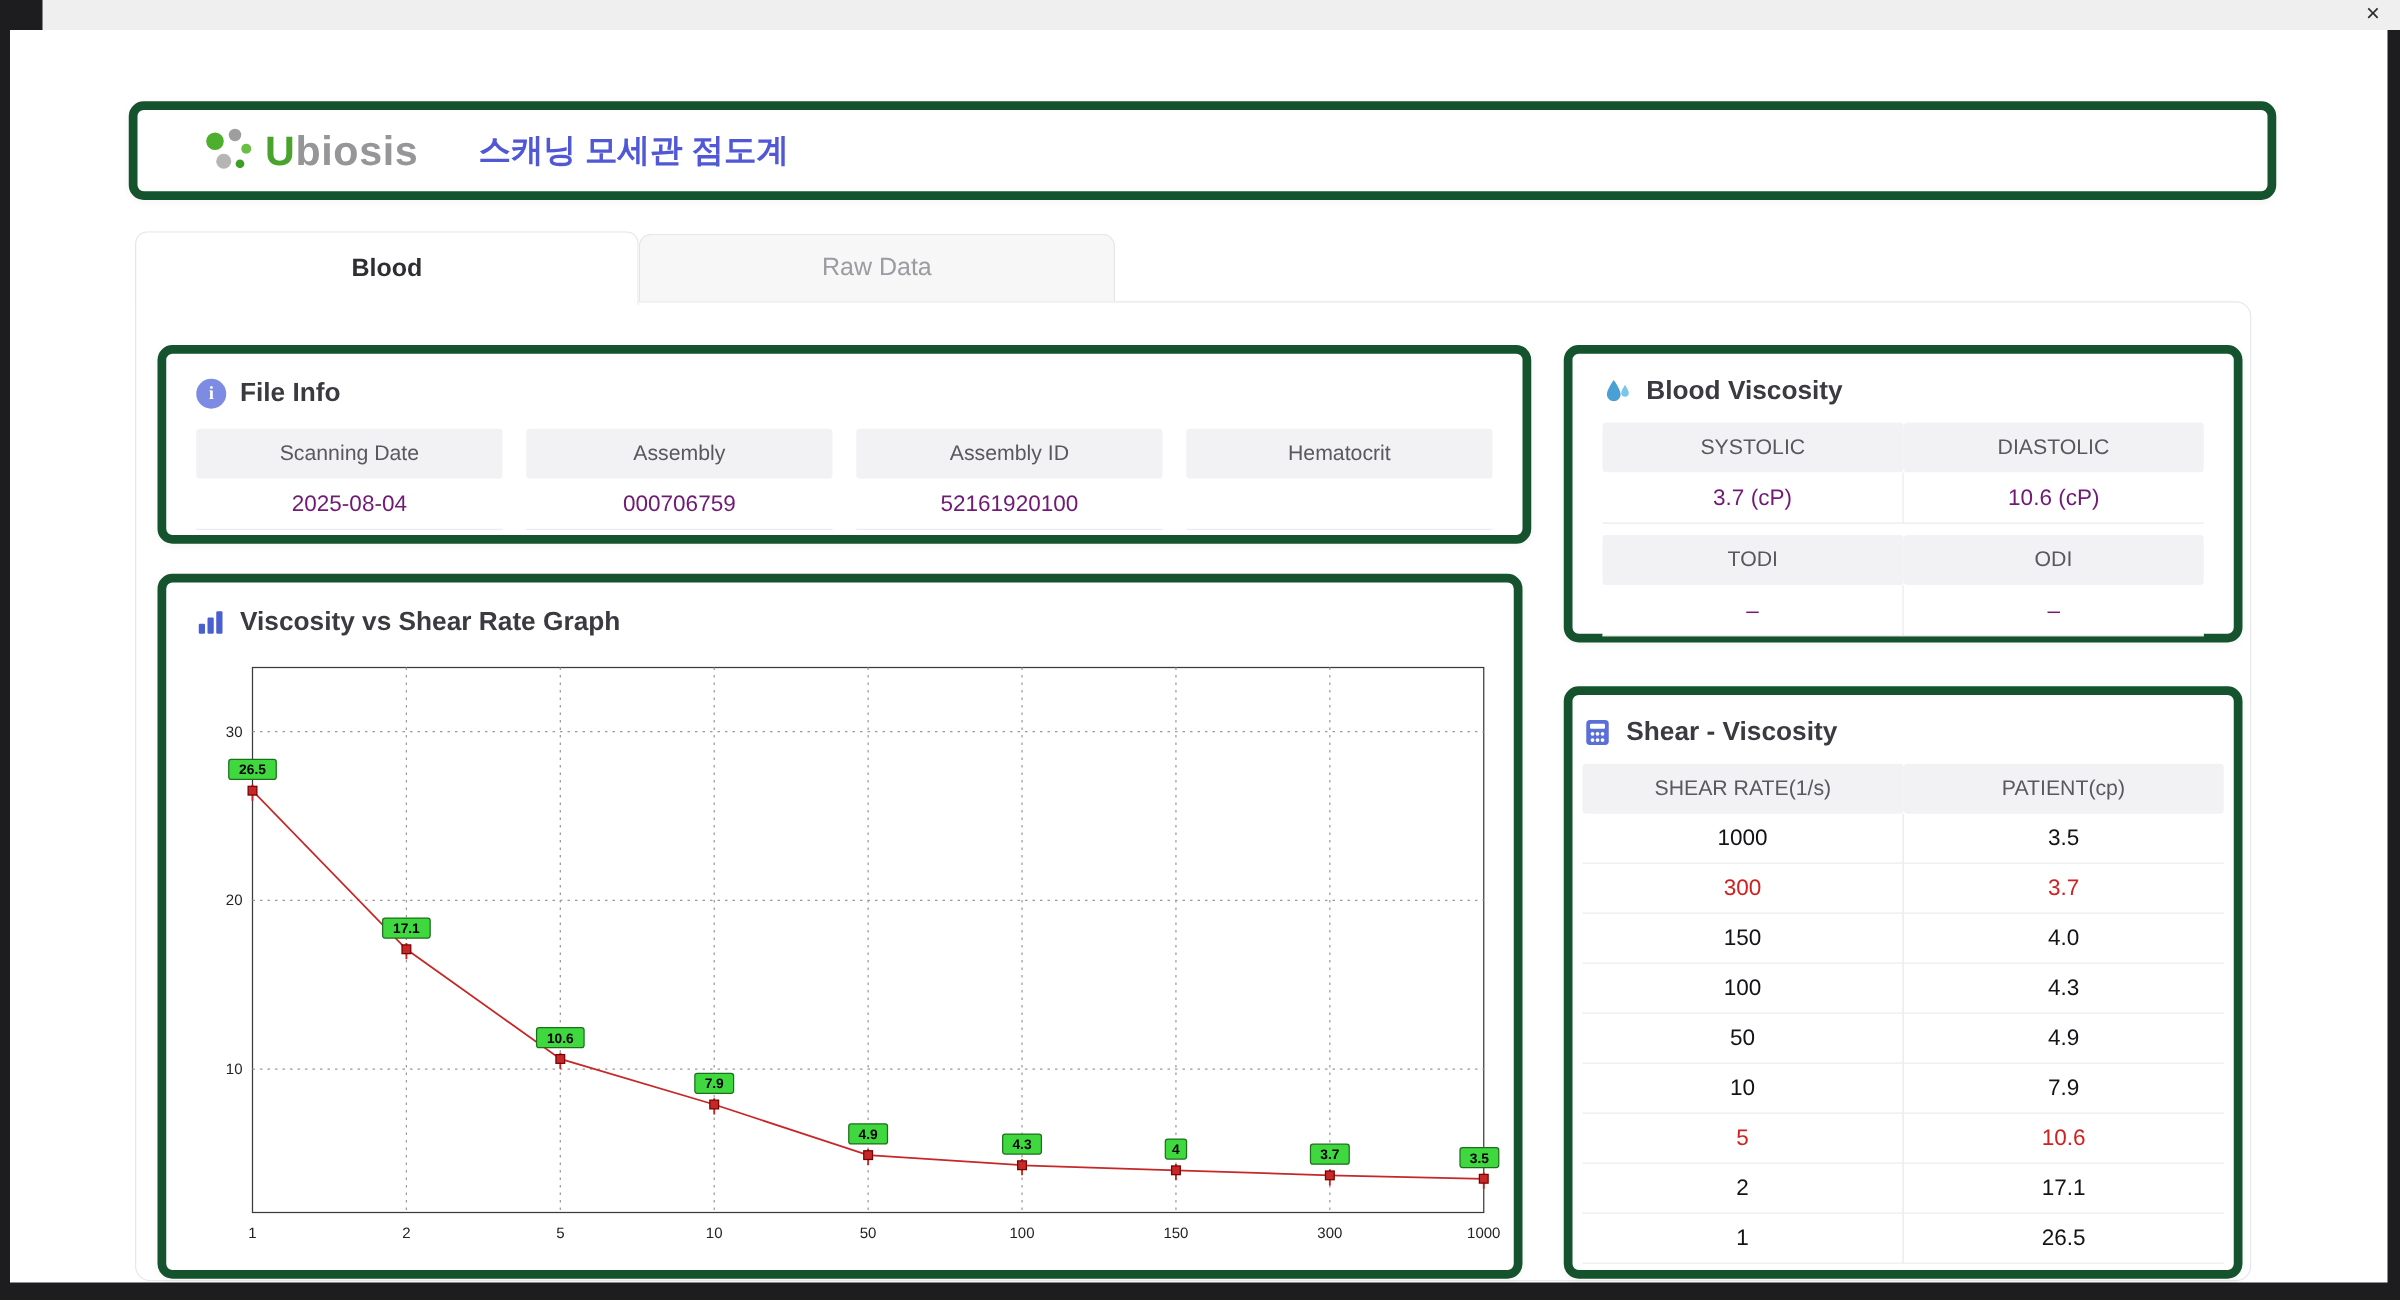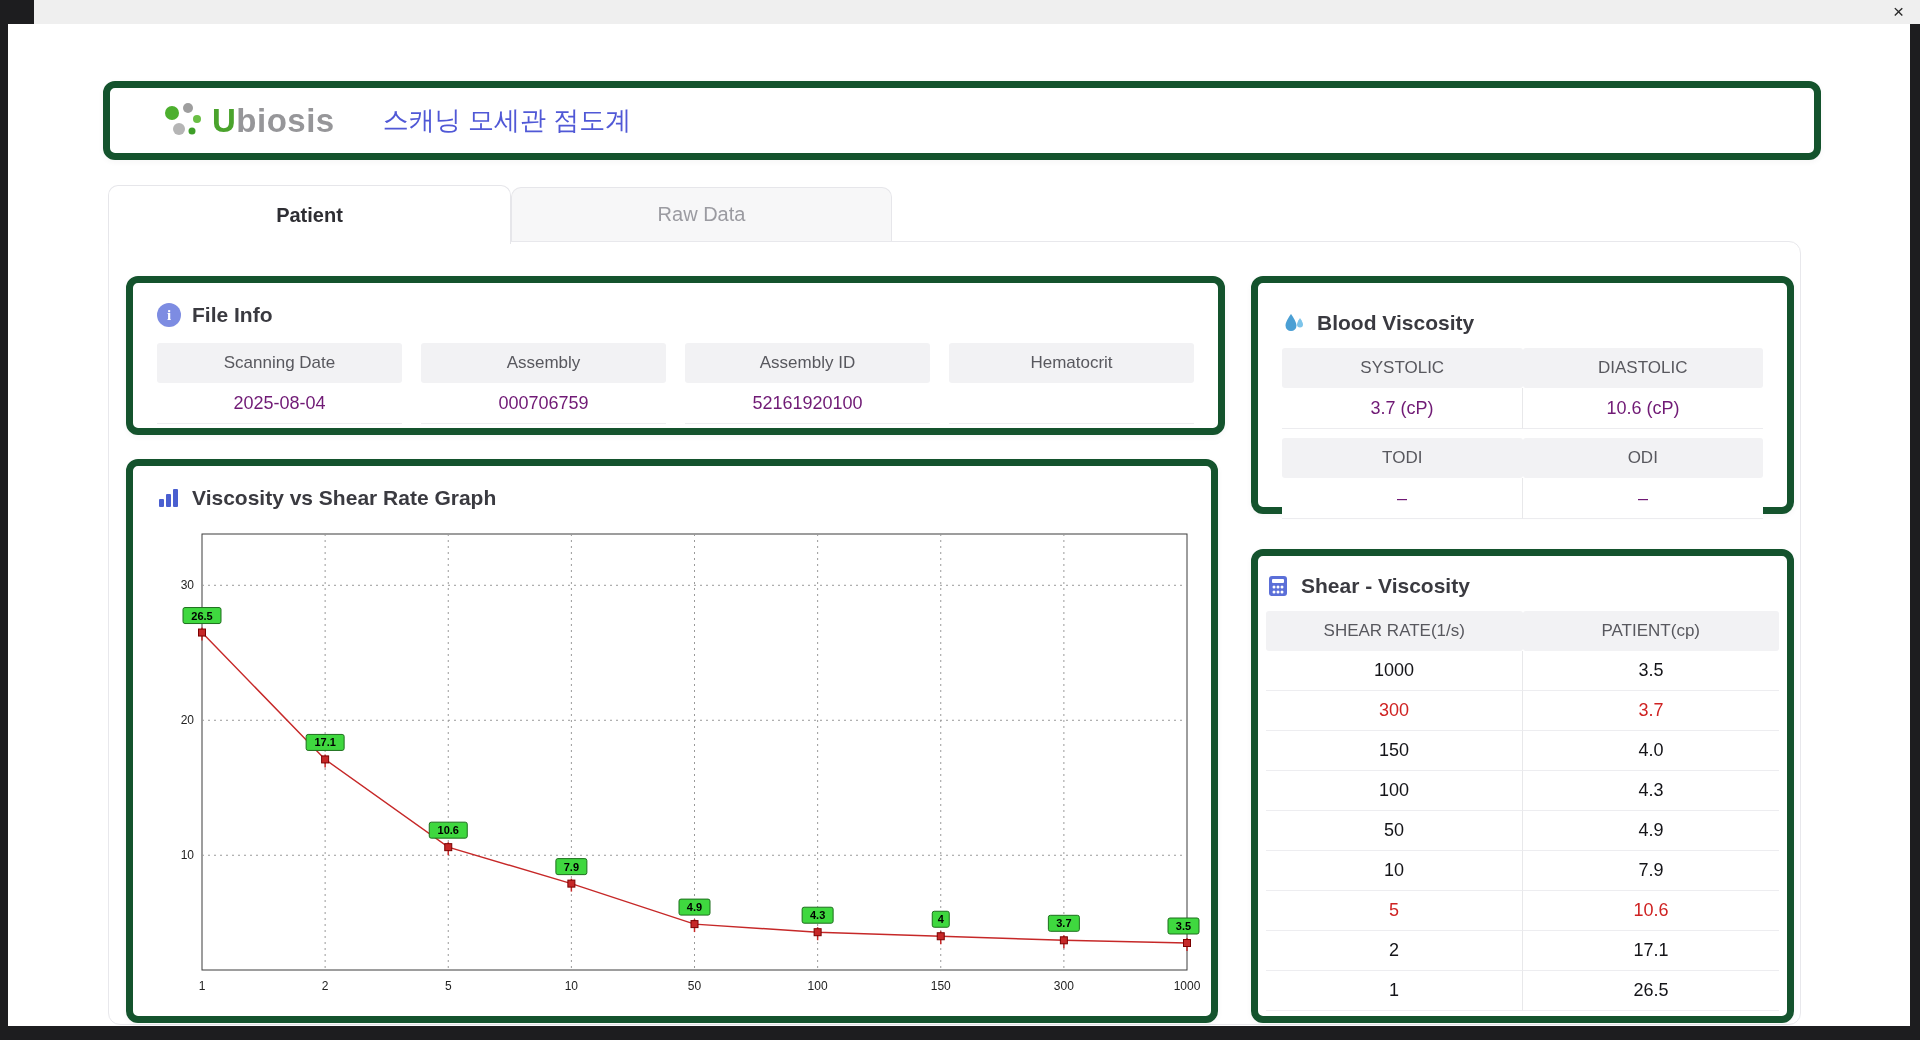--- a/index.html
+++ b/index.html
@@ -10,42 +10,42 @@
   .titlebar{position:absolute;left:34px;right:0;top:0;height:24px;background:#efefef;z-index:5}
   .close-btn{position:absolute;right:16px;top:0;font-size:19px;line-height:24px;color:#2b2b2b;cursor:pointer}
   .window{position:absolute;left:8px;top:24px;right:10px;bottom:14px;background:#ffffff}
   .card{position:absolute;background:#fff;border:7px solid #14532d;border-radius:12px;box-shadow:0 2px 6px rgba(0,0,0,.04);z-index:2}
   
   .header-card{left:103px;top:81px;width:1718px;height:79px;display:flex;align-items:center;padding:0 0 0 48px;box-sizing:border-box}
   .logo{display:flex;align-items:center;gap:6px}
   .logo-text{font-size:33px;font-weight:bold;letter-spacing:.5px}
   .logo-u{color:#4aa32c}
   .logo-rest{color:#969699}
-  .app-title{margin-left:48px;font-size:26px;font-weight:normal;color:#5058d6}
+  .app-title{margin-left:48px;font-size:26px;font-weight:bold;color:#5058d6}
   
   .tab{position:absolute;display:flex;align-items:center;justify-content:center;font-size:20px;box-sizing:border-box;cursor:pointer}
   .tab-active{left:108px;top:185px;width:403px;height:59px;background:#fff;border:1px solid #e6e6ea;border-bottom:none;border-radius:10px 10px 0 0;font-weight:bold;color:#2e2e33;z-index:4}
   .tab-inactive{left:511px;top:187px;width:381px;height:54px;background:#f7f7f8;border:1px solid #e6e6ea;border-bottom:none;border-radius:10px 10px 0 0;color:#9b9ba1;z-index:2}
   .panel{position:absolute;left:108px;top:241px;width:1691px;height:782px;background:#fff;border:1px solid #e8e8ec;border-radius:0 12px 12px 12px;z-index:1}
   
   .card-title{display:flex;align-items:center;gap:11px;font-size:21px;font-weight:bold;color:#3a3a40}
   .icon{display:inline-flex;align-items:center;justify-content:center}
   .info-icon{width:24px;height:24px;border-radius:50%;background:#7d8ce2;color:#fff;font-size:15px;font-weight:bold;font-family:"Liberation Serif",serif}
   
   .hcell{background:#f2f2f4;color:#58585e;font-size:17px;display:flex;align-items:center;justify-content:center;height:40px;border-radius:3px}
   .vcell{font-size:18px;color:#701a75;display:flex;align-items:center;justify-content:center;height:40px;border-bottom:1px solid #ececef;background:#fff}
   
   .fileinfo-card{left:126px;top:276px;width:1099px;height:159px;padding:20px 24px;box-sizing:border-box}
   .fi-fields{display:flex;gap:19px;margin-top:16px}
   .fi-col{flex:1}
   
   .graph-card{left:126px;top:459px;width:1092px;height:564px;padding:20px 24px;box-sizing:border-box}
   .chart-wrap{margin-top:14px}
   
-  .blood-card{left:1251px;top:276px;width:543px;height:238px;padding:28px 24px;box-sizing:border-box}
+  .blood-card{left:1251px;top:276px;width:543px;height:238px;padding:18px 24px;box-sizing:border-box}
   .bv-grid{margin-top:13px}
   .bv-row{display:flex}
   .bv-row .hcell{flex:1}
   .bv-row .vcell{flex:1}
   .bv-row .vcell:first-child{border-right:1px solid #e8e8ea}
   .bv-gap{height:9px}
   
   .shear-card{left:1251px;top:549px;width:543px;height:474px;padding:18px 8px;box-sizing:border-box}
   .sv-table{margin-top:13px}
   .srow{display:flex;height:40px}
@@ -69,21 +69,21 @@
       <circle cx="30" cy="10" r="5" fill="#9e9e9e"></circle>
       <circle cx="39" cy="21" r="4" fill="#6abf45"></circle>
       <circle cx="21" cy="31" r="6" fill="#b5b5b5"></circle>
       <circle cx="34" cy="33" r="3.5" fill="#3e9e28"></circle>
     </svg>
     <span class="logo-text"><span class="logo-u">U</span><span class="logo-rest">biosis</span></span>
   </div>
   <div class="app-title">스캐닝 모세관 점도계</div>
 </div>
 
-<div class="tab tab-active">Patient</div>
+<div class="tab tab-active">Blood</div>
 <div class="tab tab-inactive">Raw Data</div>
 <div class="panel"></div>
 
 <div class="card fileinfo-card">
   <div class="card-title">
     <span class="icon info-icon">i</span>
     <span>File Info</span>
   </div>
   <div class="fi-fields">
     <div class="fi-col">

